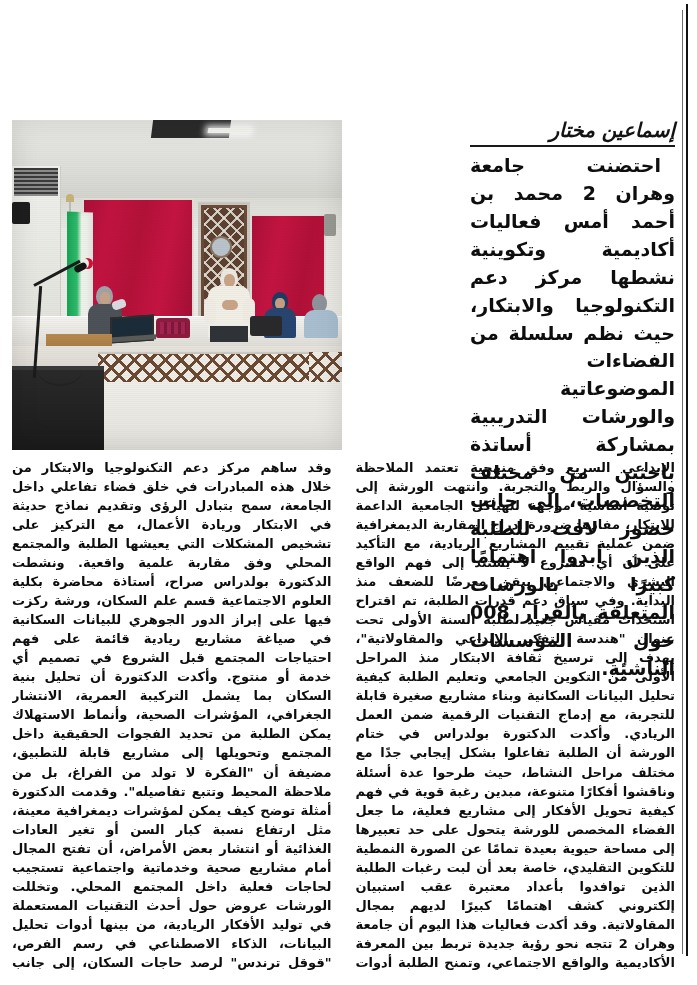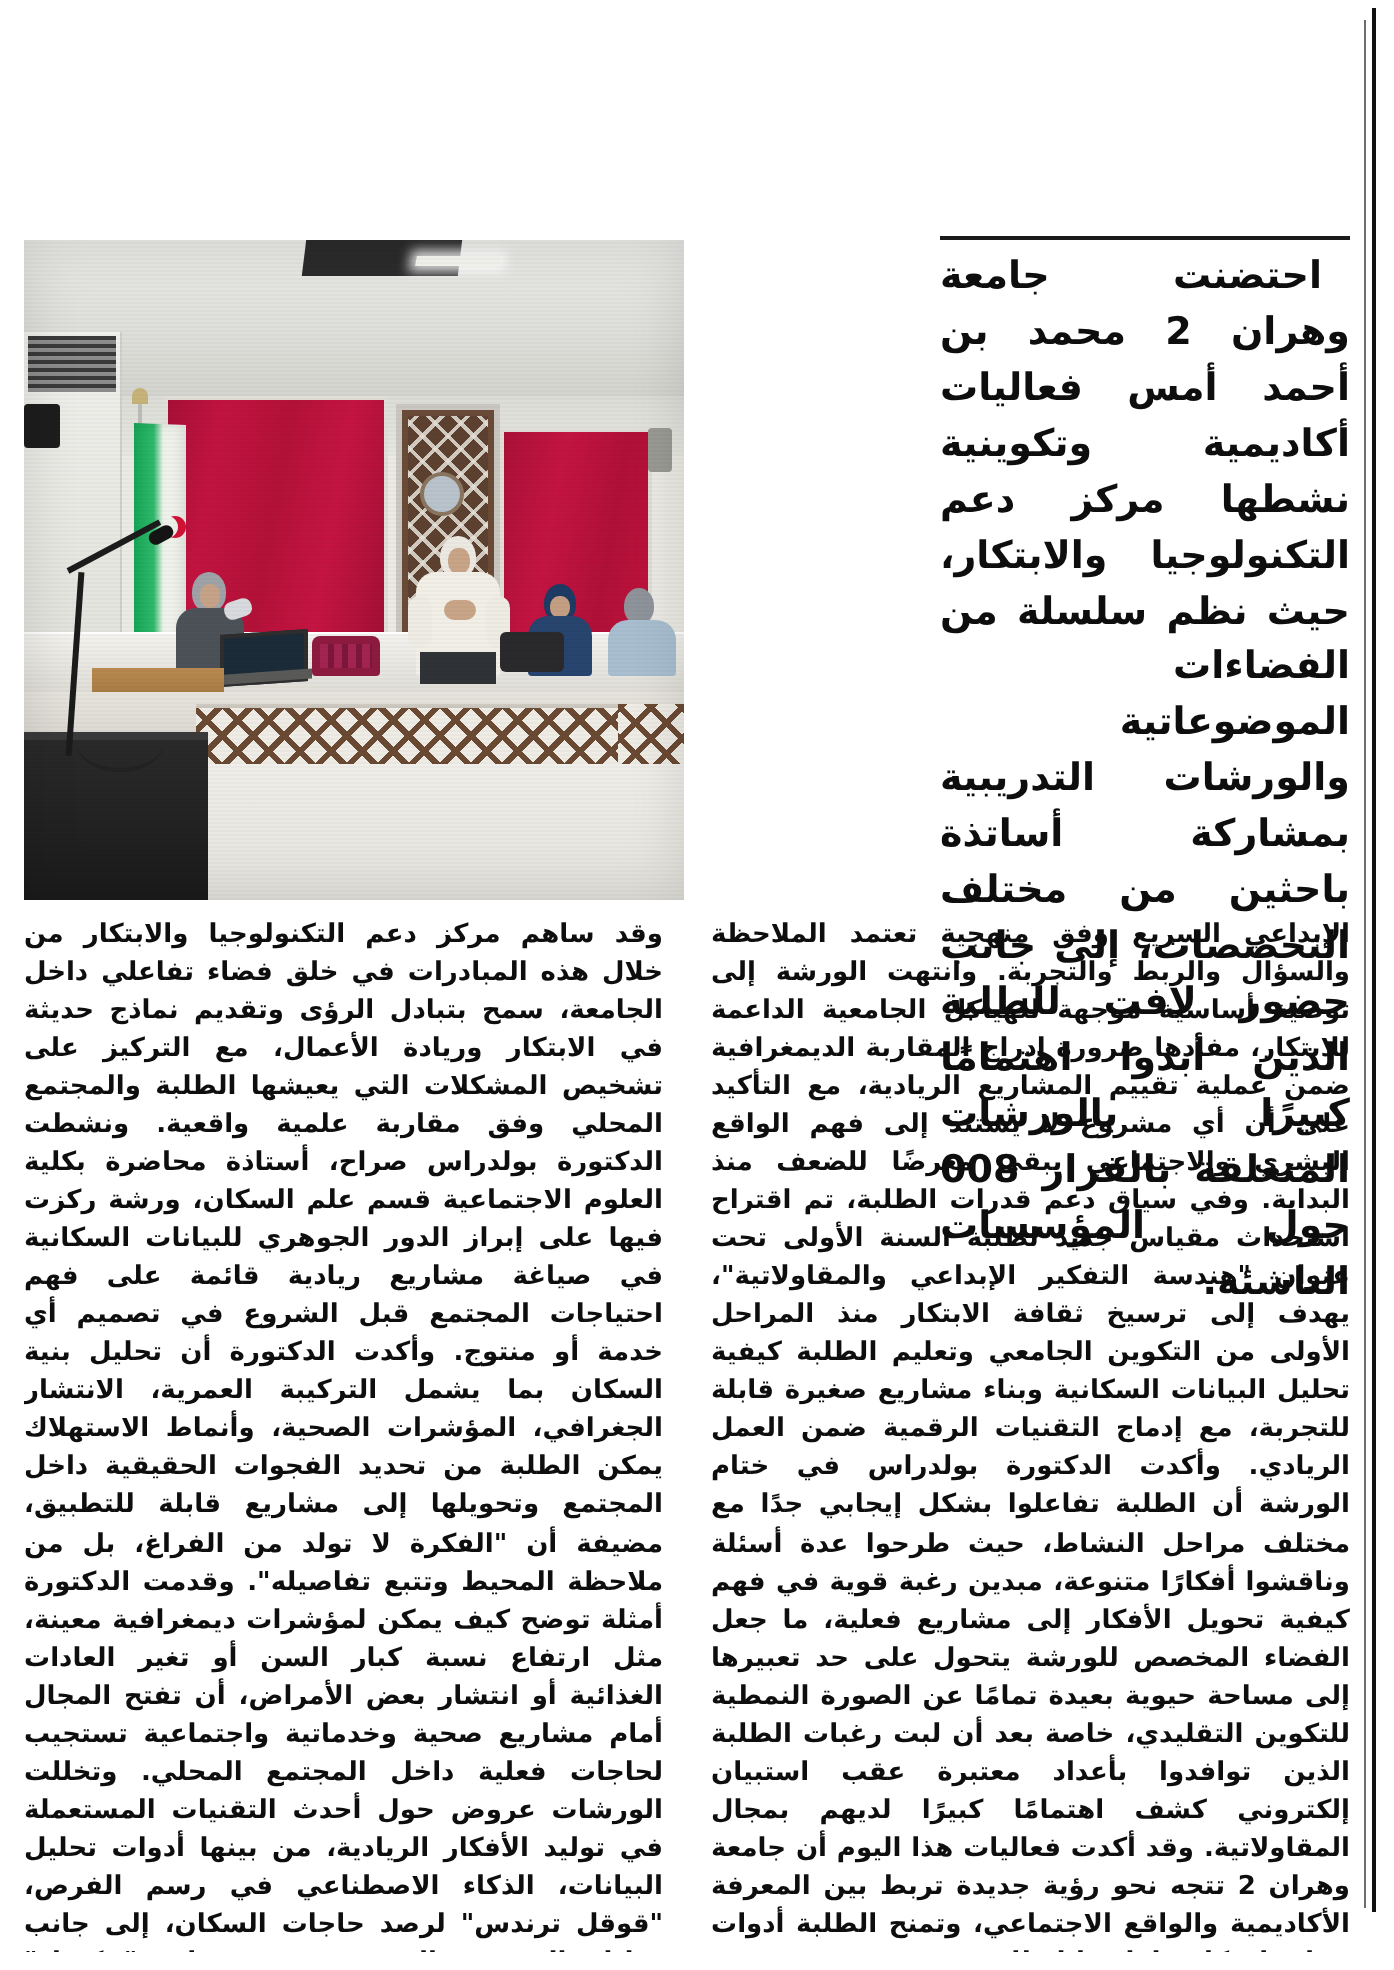--- a/index.html
+++ b/index.html
@@ -437,20 +437,21 @@
     <div class="ph mic-arm"></div>
     <div class="ph mic-stand"></div>
     <div class="ph mic-head"></div>
     <div class="ph mic-cable"></div>
 
     <div class="ph photo-grain"></div>
     <div class="ph photo-vignette"></div>
   </div>
 
   <div id="byline-col">
+    <div class="byline-name">إسماعين مختار</div>
     <div class="byline-rule"></div>
     <div class="lead-col">احتضنت جامعة وهران 2 محمد بن أحمد أمس فعاليات أكاديمية وتكوينية نشطها مركز دعم التكنولوجيا والابتكار، حيث نظم سلسلة من الفضاءات الموضوعاتية والورشات التدريبية بمشاركة أساتذة باحثين من مختلف التخصصات، إلى جانب حضور لافت للطلبة الذين أبدوا اهتمامًا كبيرًا بالورشات المتعلقة بالقرار 008 حول المؤسسات الناشئة.</div>
   </div>
 
   <div id="body-cols">
     <div class="col">وقد ساهم مركز دعم التكنولوجيا والابتكار من خلال هذه المبادرات في خلق فضاء تفاعلي داخل الجامعة، سمح بتبادل الرؤى وتقديم نماذج حديثة في الابتكار وريادة الأعمال، مع التركيز على تشخيص المشكلات التي يعيشها الطلبة والمجتمع المحلي وفق مقاربة علمية واقعية. ونشطت الدكتورة بولدراس صراح، أستاذة محاضرة بكلية العلوم الاجتماعية قسم علم السكان، ورشة ركزت فيها على إبراز الدور الجوهري للبيانات السكانية في صياغة مشاريع ريادية قائمة على فهم احتياجات المجتمع قبل الشروع في تصميم أي خدمة أو منتوج. وأكدت الدكتورة أن تحليل بنية السكان بما يشمل التركيبة العمرية، الانتشار الجغرافي، المؤشرات الصحية، وأنماط الاستهلاك يمكن الطلبة من تحديد الفجوات الحقيقية داخل المجتمع وتحويلها إلى مشاريع قابلة للتطبيق، مضيفة أن "الفكرة لا تولد من الفراغ، بل من ملاحظة المحيط وتتبع تفاصيله". وقدمت الدكتورة أمثلة توضح كيف يمكن لمؤشرات ديمغرافية معينة، مثل ارتفاع نسبة كبار السن أو تغير العادات الغذائية أو انتشار بعض الأمراض، أن تفتح المجال أمام مشاريع صحية وخدماتية واجتماعية تستجيب لحاجات فعلية داخل المجتمع المحلي. وتخللت الورشات عروض حول أحدث التقنيات المستعملة في توليد الأفكار الريادية، من بينها أدوات تحليل البيانات، الذكاء الاصطناعي في رسم الفرص، "قوقل ترندس" لرصد حاجات السكان، إلى جانب تحليل المحتوى الرقمي عبر منصات "تيكتوك" و"يوتيوب"، إضافة إلى تحليل السلوكيات اليومية، وهي كلها أدوات ساهمت في تدريب الطلبة على التفكير</div>
     <div class="col-divider"></div>
     <div class="col">الإبداعي السريع وفق منهجية تعتمد الملاحظة والسؤال والربط والتجربة. وانتهت الورشة إلى توصية أساسية موجهة للهياكل الجامعية الداعمة للابتكار، مفادها ضرورة إدراج المقاربة الديمغرافية ضمن عملية تقييم المشاريع الريادية، مع التأكيد على أن أي مشروع لا يستند إلى فهم الواقع البشري والاجتماعي يبقى معرضًا للضعف منذ البداية. وفي سياق دعم قدرات الطلبة، تم اقتراح استحداث مقياس جديد لطلبة السنة الأولى تحت عنوان "هندسة التفكير الإبداعي والمقاولاتية"، يهدف إلى ترسيخ ثقافة الابتكار منذ المراحل الأولى من التكوين الجامعي وتعليم الطلبة كيفية تحليل البيانات السكانية وبناء مشاريع صغيرة قابلة للتجربة، مع إدماج التقنيات الرقمية ضمن العمل الريادي. وأكدت الدكتورة بولدراس في ختام الورشة أن الطلبة تفاعلوا بشكل إيجابي جدًا مع مختلف مراحل النشاط، حيث طرحوا عدة أسئلة وناقشوا أفكارًا متنوعة، مبدين رغبة قوية في فهم كيفية تحويل الأفكار إلى مشاريع فعلية، ما جعل الفضاء المخصص للورشة يتحول على حد تعبيرها إلى مساحة حيوية بعيدة تمامًا عن الصورة النمطية للتكوين التقليدي، خاصة بعد أن لبت رغبات الطلبة الذين توافدوا بأعداد معتبرة عقب استبيان إلكتروني كشف اهتمامًا كبيرًا لديهم بمجال المقاولاتية. وقد أكدت فعاليات هذا اليوم أن جامعة وهران 2 تتجه نحو رؤية جديدة تربط بين المعرفة الأكاديمية والواقع الاجتماعي، وتمنح الطلبة أدوات عملية لابتكار حلول قابلة للتجسيد.</div>
   </div>
 

